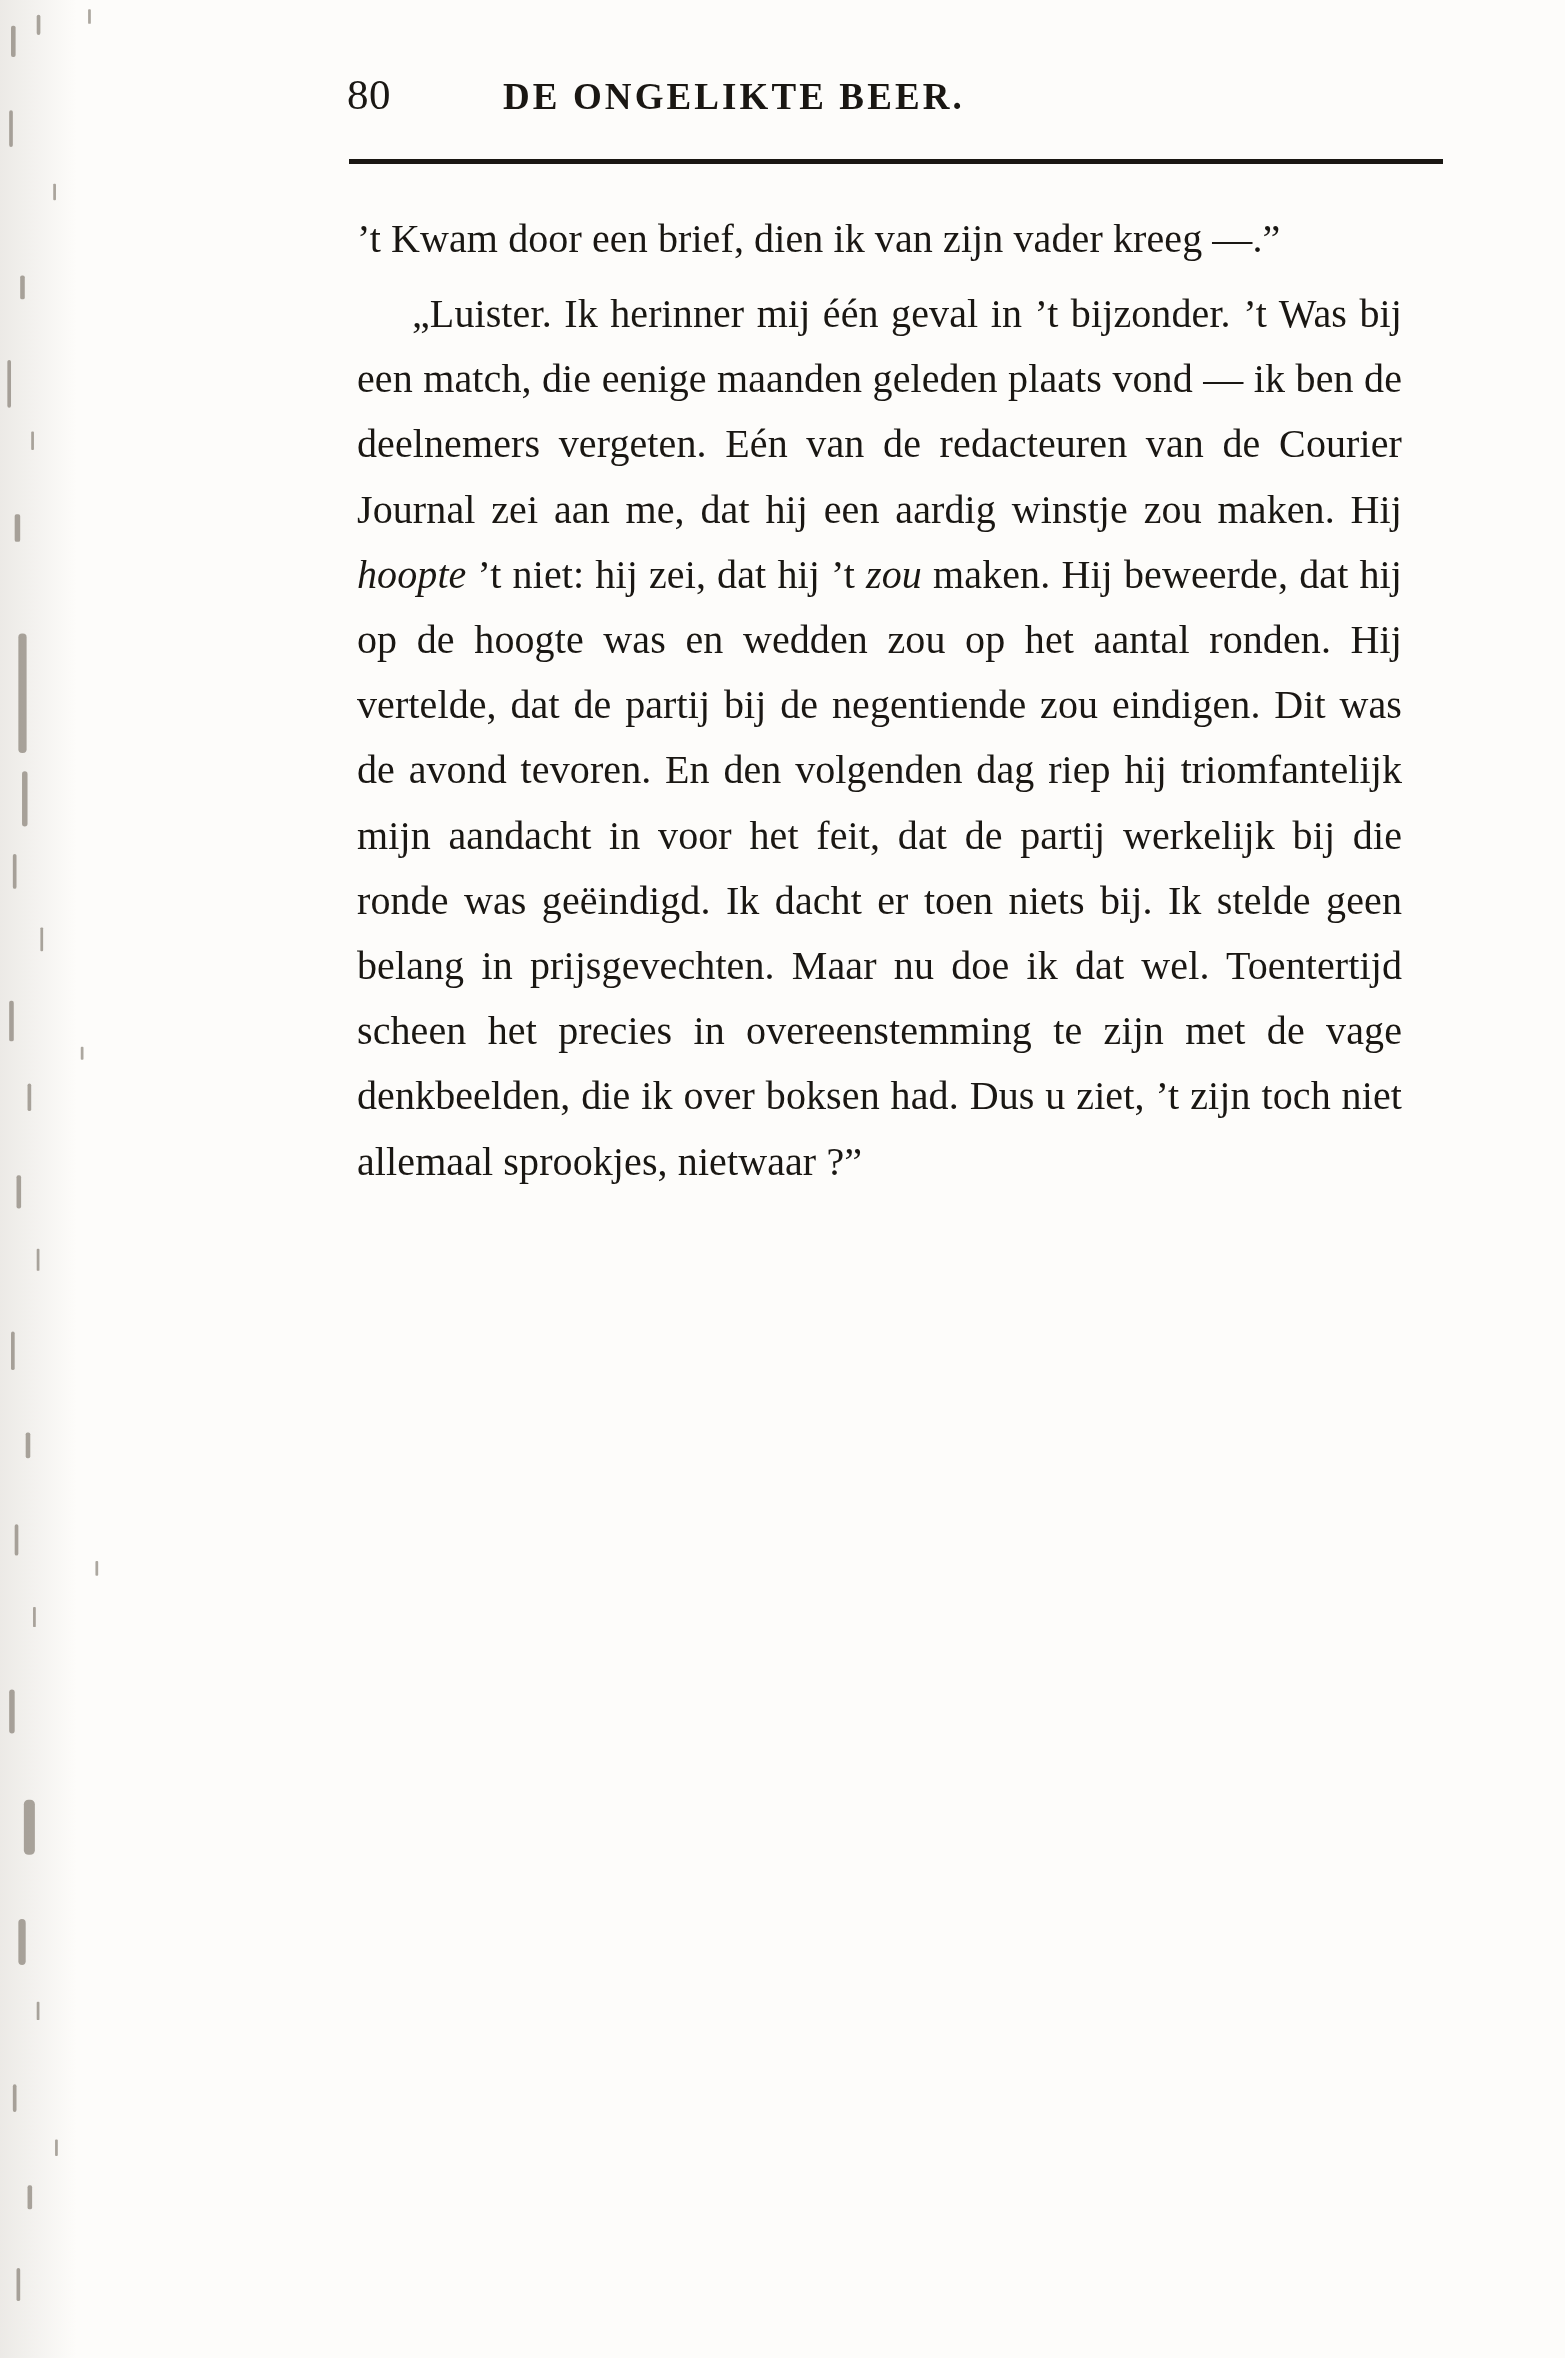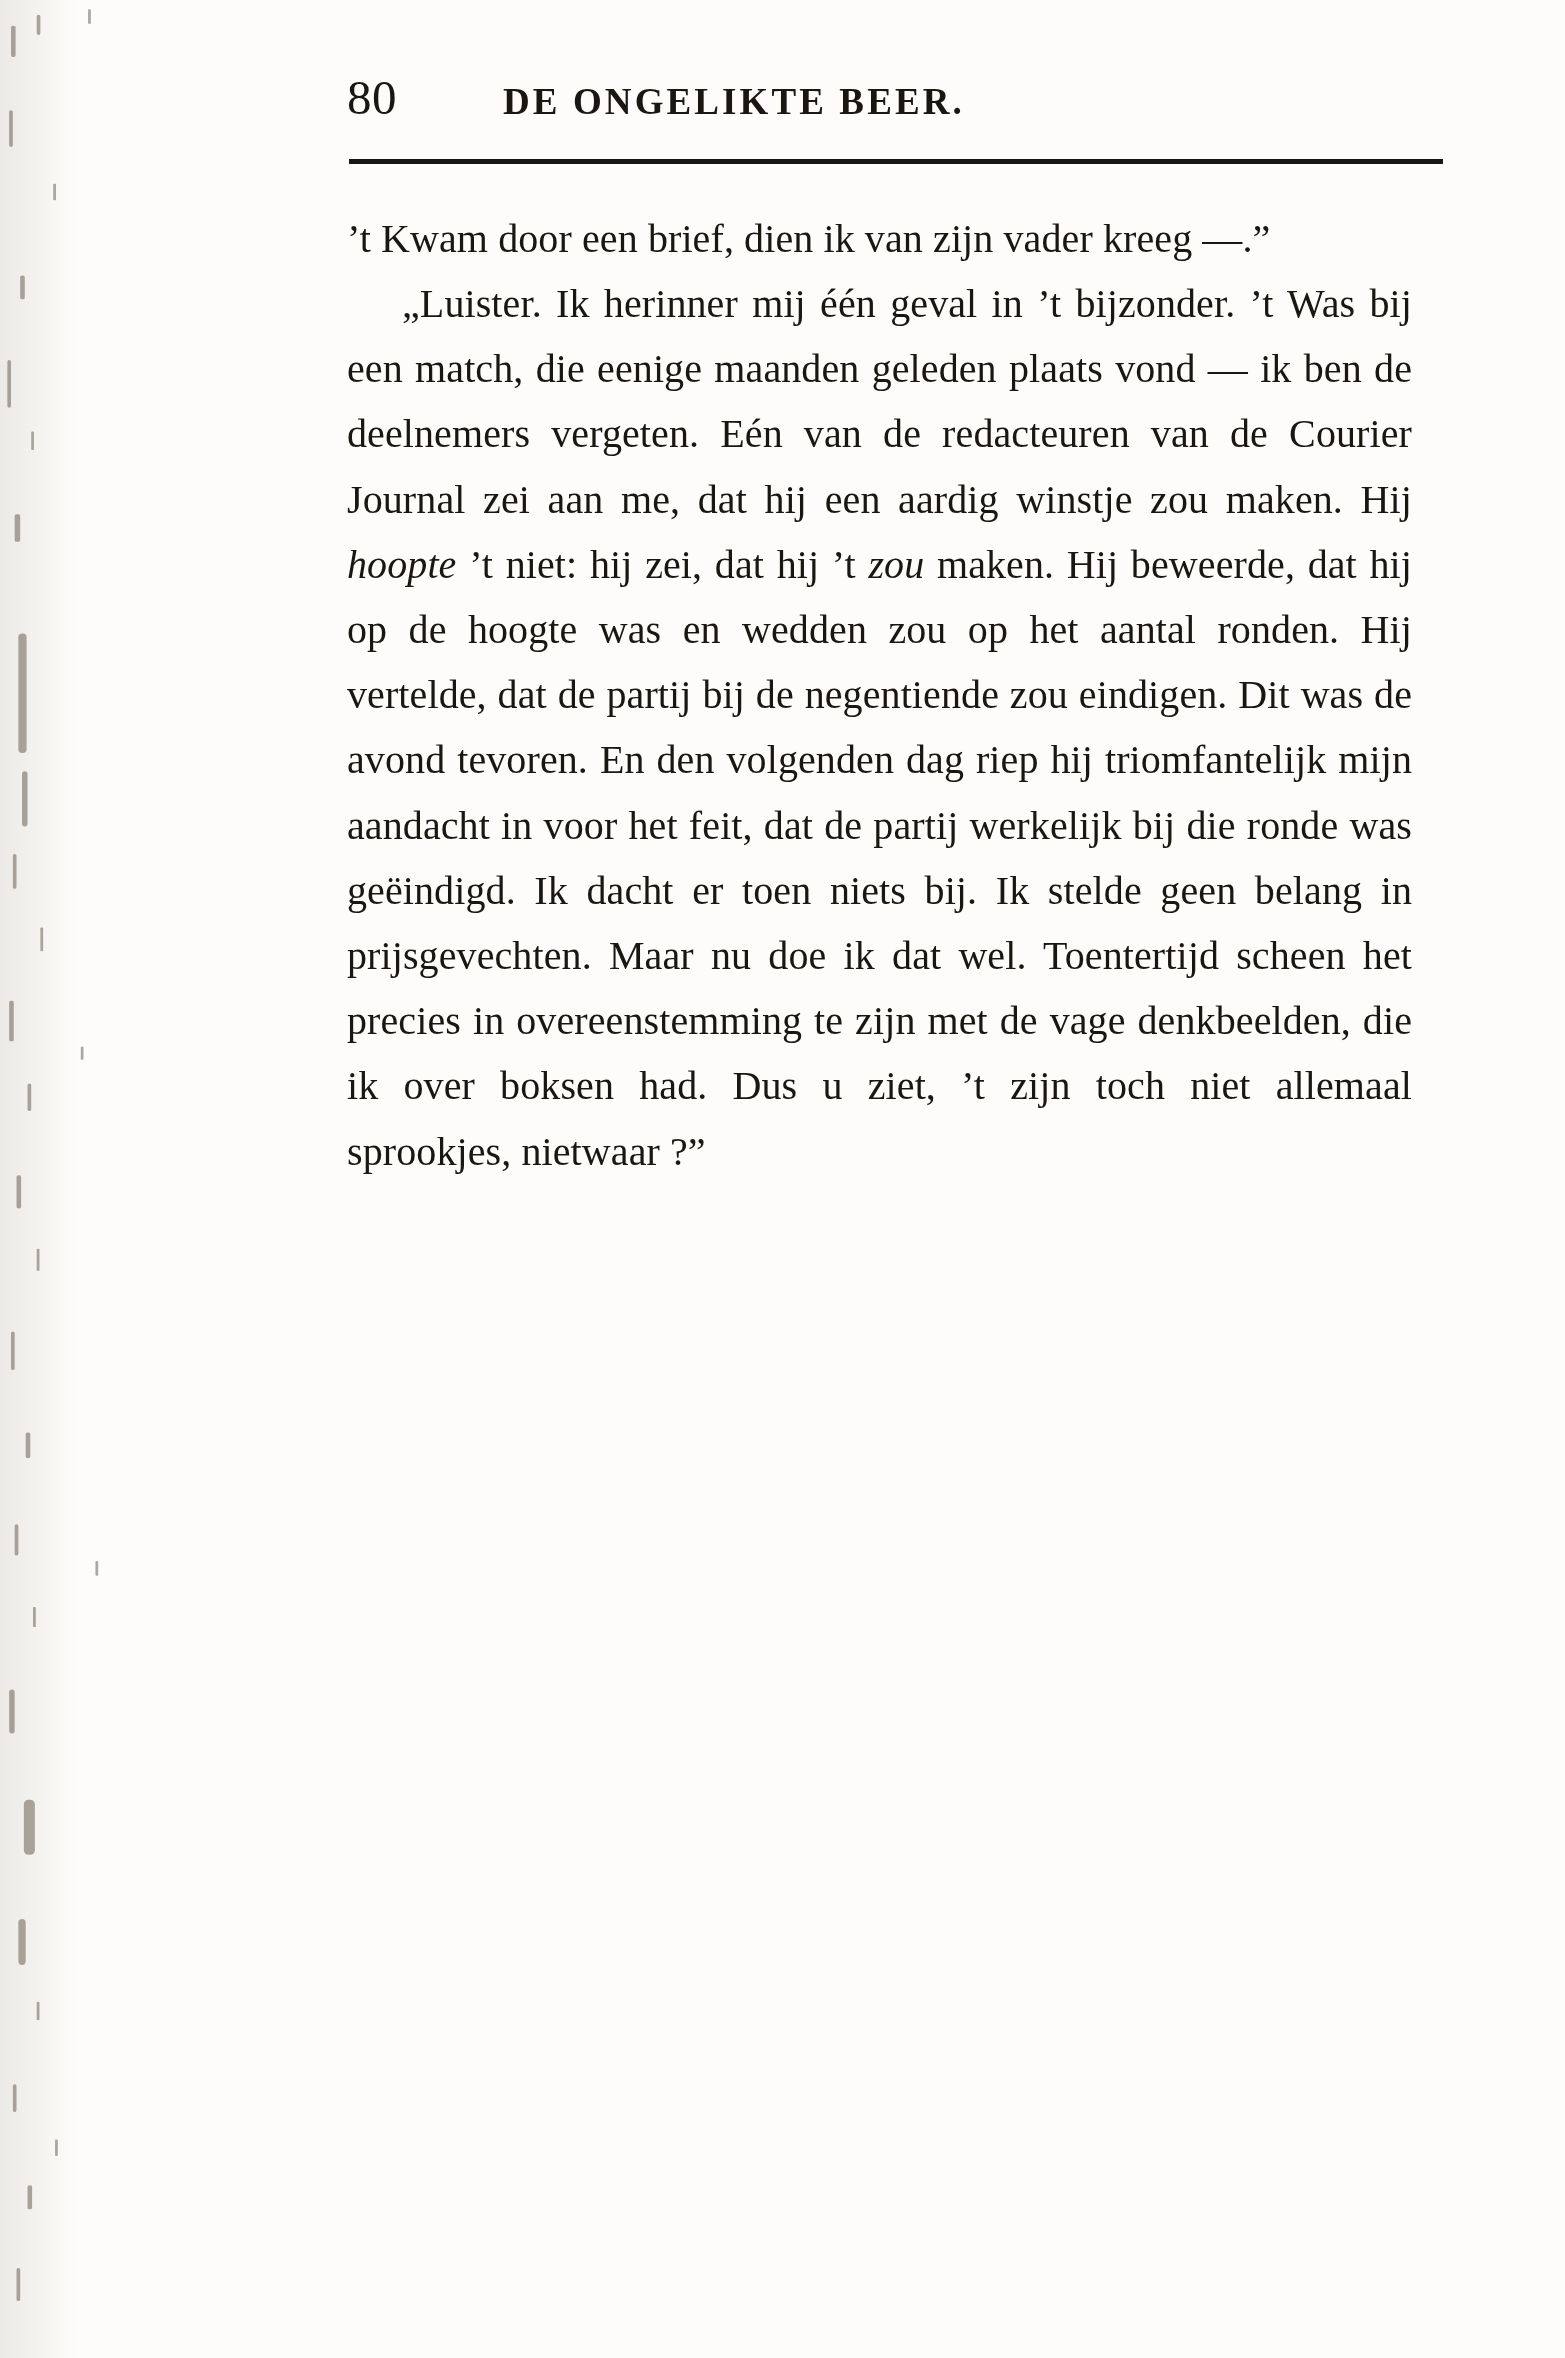--- a/index.html
+++ b/index.html
@@ -43,21 +43,21 @@
     width: 1102px;
   }
 
   .header-row {
     display: flex;
     align-items: baseline;
     width: 100%;
     height: 79px;
   }
   .folio {
-    font-size: 49px;
+    font-size: 43px;
     letter-spacing: 0.5px;
     line-height: 1;
     width: 110px;
     flex: 0 0 110px;
   }
   .running-head {
     font-size: 37px;
     letter-spacing: 3.1px;
     line-height: 1;
     flex: 1 1 auto;
@@ -78,21 +78,21 @@
     margin-top: 42px;
     width: 1065px;
     font-size: 40px;
     line-height: 1.63;
     text-align: justify;
     text-justify: inter-word;
     letter-spacing: 0.1px;
     hyphens: manual;
   }
   .body-text p {
-    margin: 0;
+    margin: 10px;
   }
   .body-text p.indent {
     text-indent: 55px;
   }
   .body-text em {
     font-style: italic;
   }
   
   .body-text p { text-align-last: left; }
 </style>

